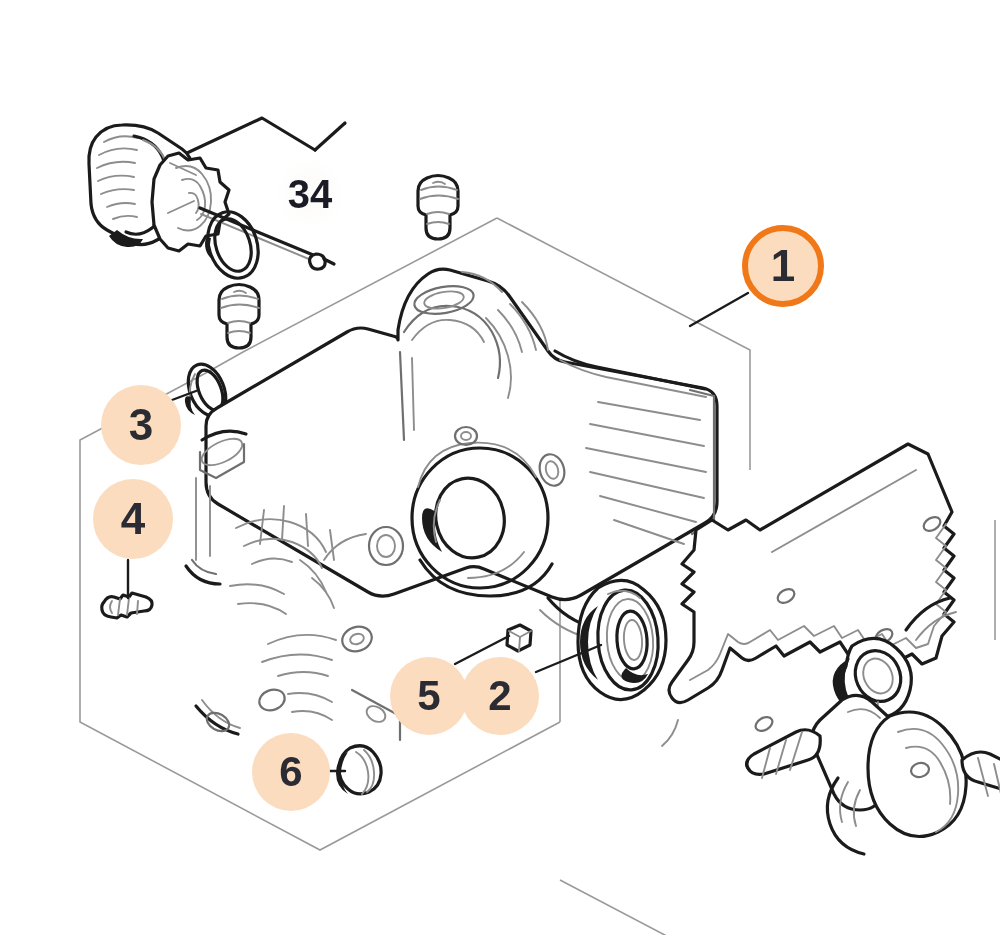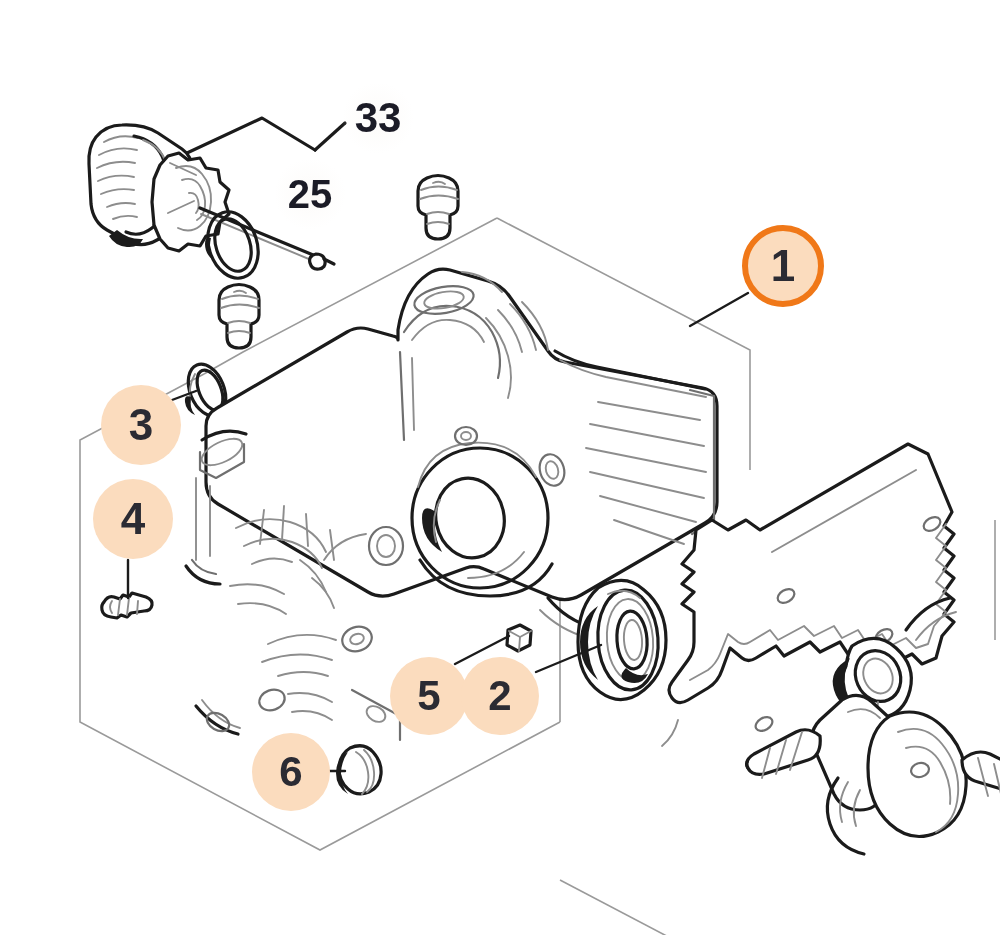--- a/index.html
+++ b/index.html
@@ -347,21 +347,18 @@
   </div>
 
   <div class="callout plain" style="left:461px;top:657px;width:78px;height:78px;font-size:42px;">
     <span>2</span>
   </div>
 
   <div class="callout plain" style="left:252px;top:733px;width:78px;height:78px;font-size:42px;">
     <span>6</span>
   </div>
 
-  <div class="halo-label" style="left:342px;top:82px;width:72px;height:72px;font-size:42px;">
-    <span>33</span>
-  </div>
 
   <div class="halo-label" style="left:274px;top:158px;width:72px;height:72px;font-size:40px;">
-    <span>25</span>
+    <span>34</span>
   </div>
 
 </div>
 
 </body></html>

